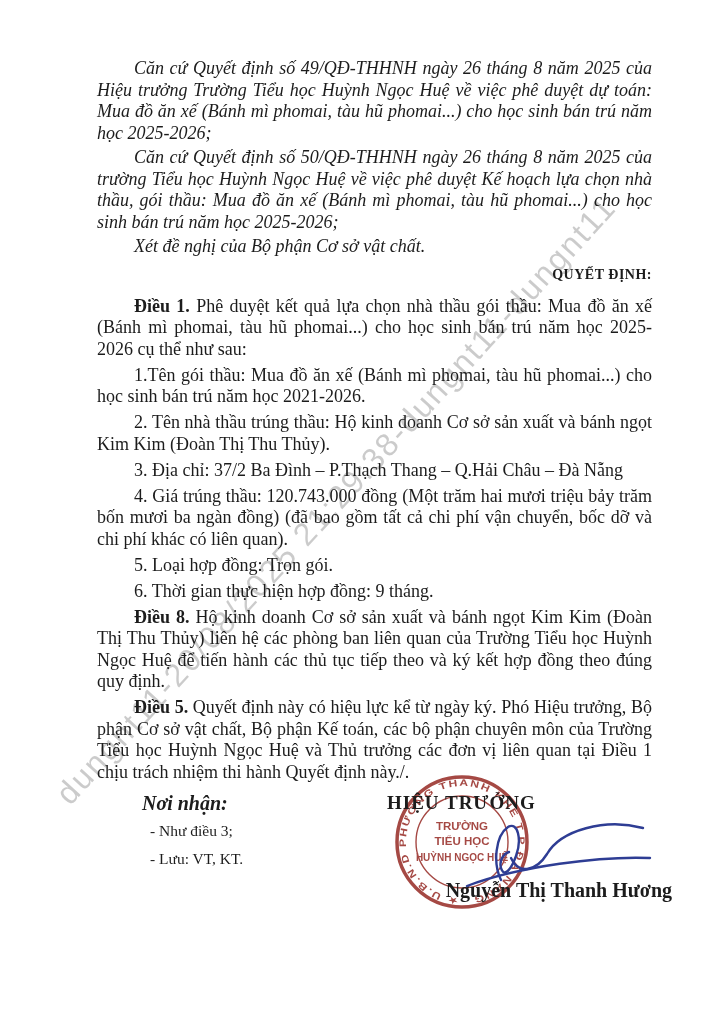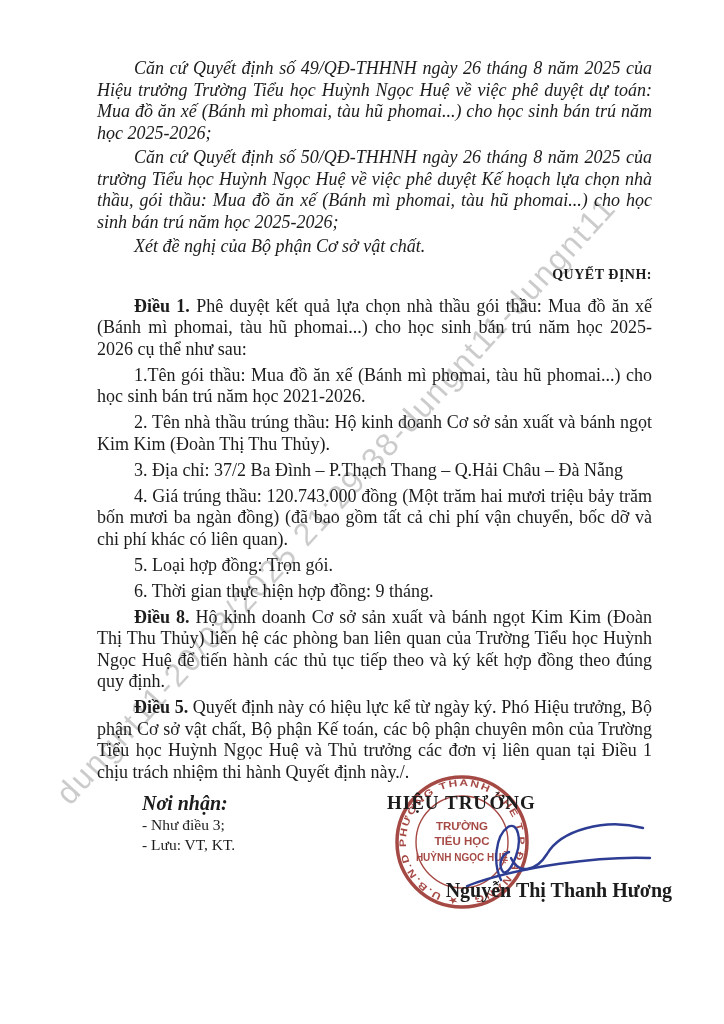--- a/index.html
+++ b/index.html
@@ -49,21 +49,21 @@
   .footer{
     position:relative;
     margin-top:4px;
     height:282px;
   }
   .recipients{
     position:absolute;left:8px;top:5px;
     font-size:15.5px;line-height:20px;
   }
   .recipients .rec-title{font-weight:bold;font-style:italic;font-size:20px;margin:0 0 2px 0;}
-  .recipients .rec-line{margin:0;}
+  .recipients .rec-line{margin:8px;}
   .sign-block{position:absolute;left:290px;top:0;width:285px;height:282px;}
   .sign-title{
     position:absolute;left:0;top:4px;width:285px;
     font-weight:bold;font-size:19px;letter-spacing:1px;
     z-index:2;
   }
   .stamp-svg{position:absolute;left:5px;top:-16px;width:140px;height:140px;z-index:1;opacity:0.92;}
   .sig-svg{position:absolute;left:28px;top:26px;width:250px;height:80px;z-index:3;}
   .sign-name{
     position:absolute;left:0;top:92px;width:285px;

